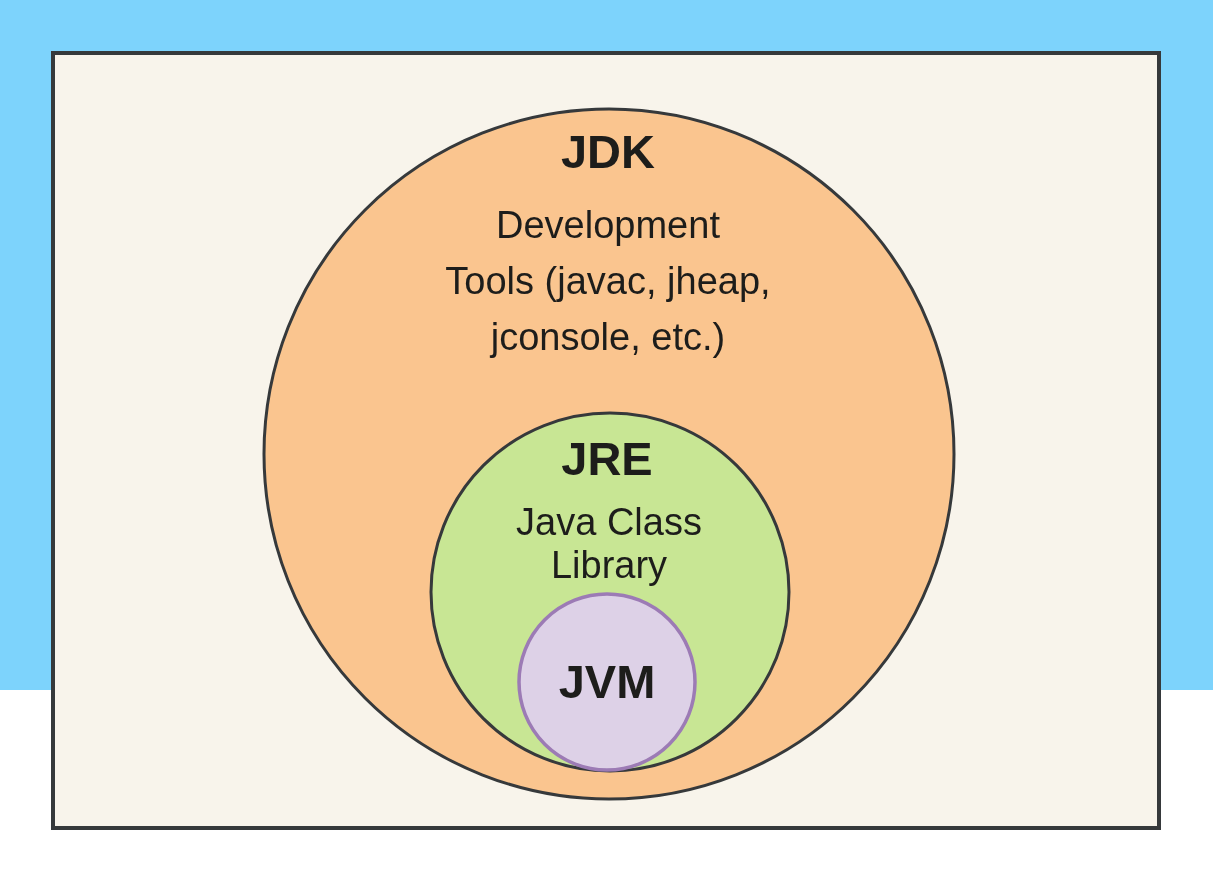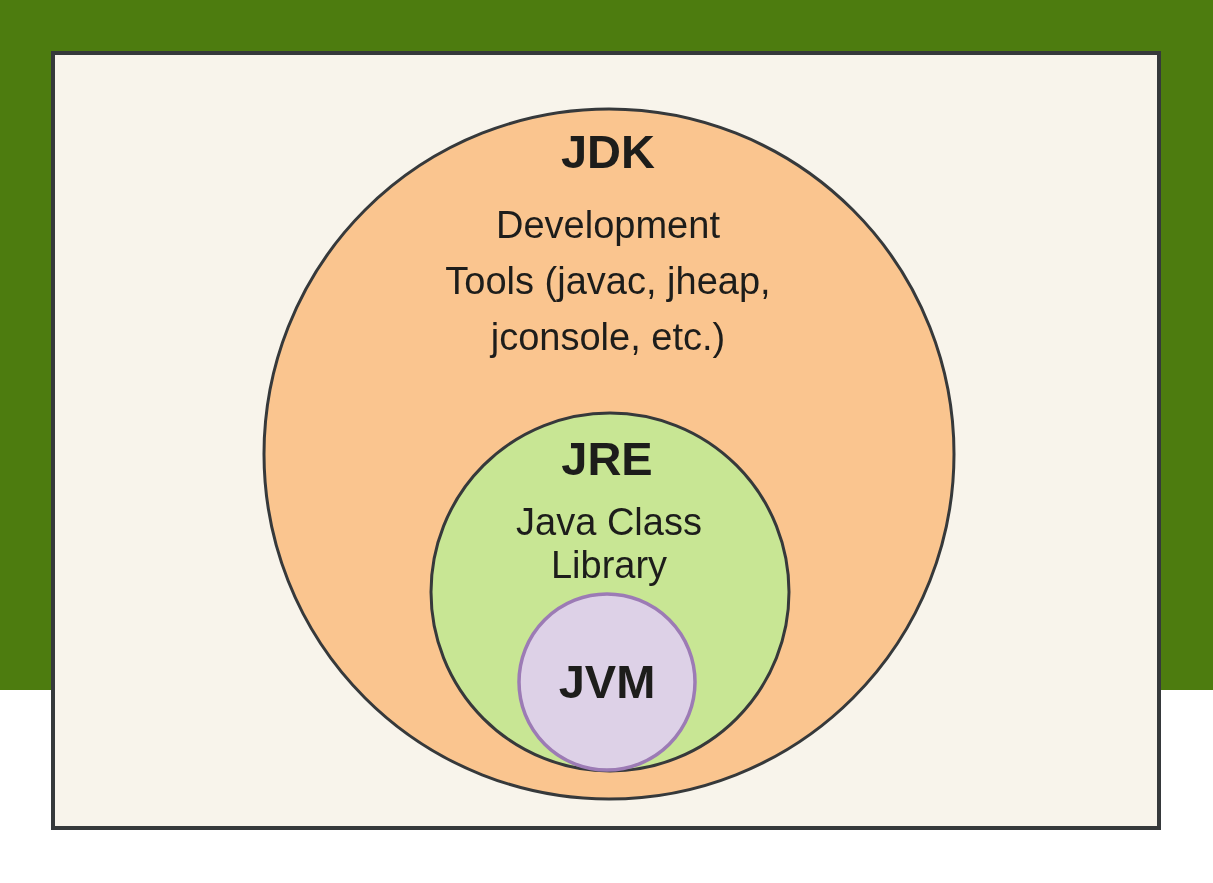--- a/index.html
+++ b/index.html
@@ -8,21 +8,21 @@
     background: #ffffff;
     width: 1213px;
     height: 883px;
     overflow: hidden;
     font-family: "Liberation Sans", sans-serif;
   }
   .stage {
     position: relative;
     width: 1213px;
     height: 690px;
-    background: #4d7c0f;
+    background: #7dd3fc;
   }
   svg { display: block; }
 
   .panel-rect {
     stroke: #36393B;
     stroke-width: 4;
   }
   .circle-dark-stroke {
     stroke: #36393B;
     stroke-width: 3;

